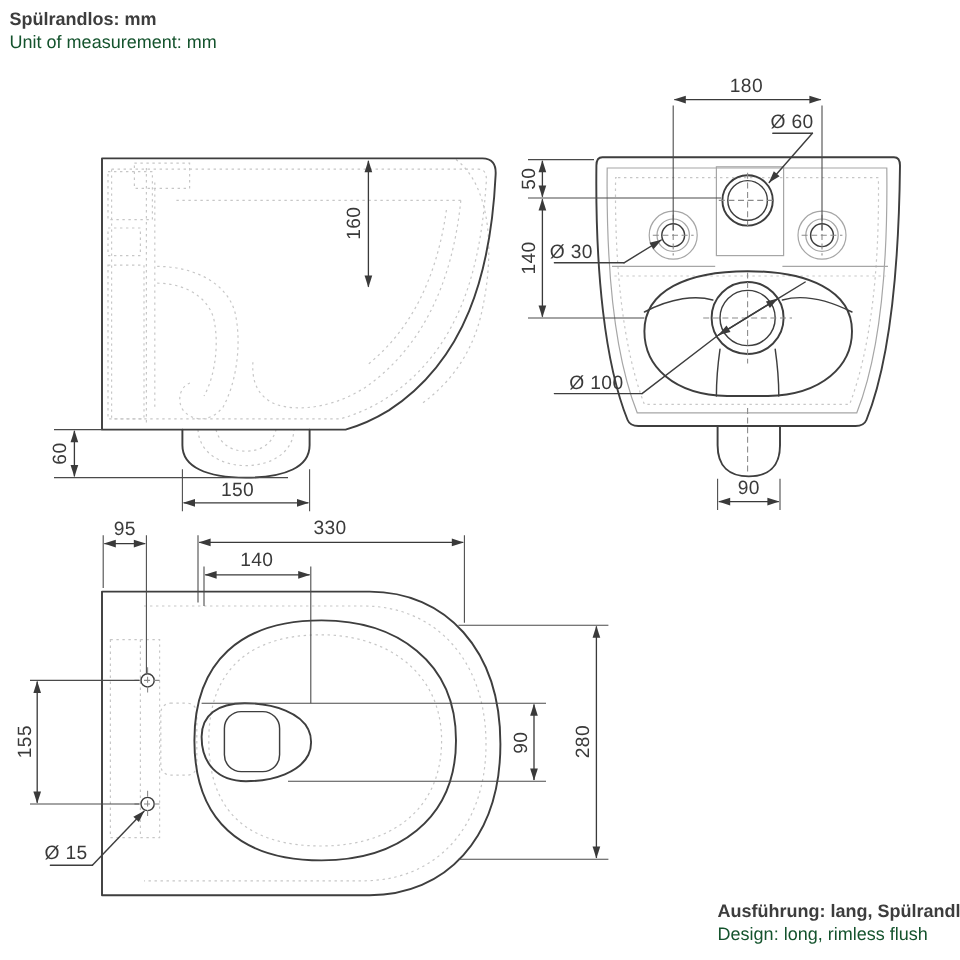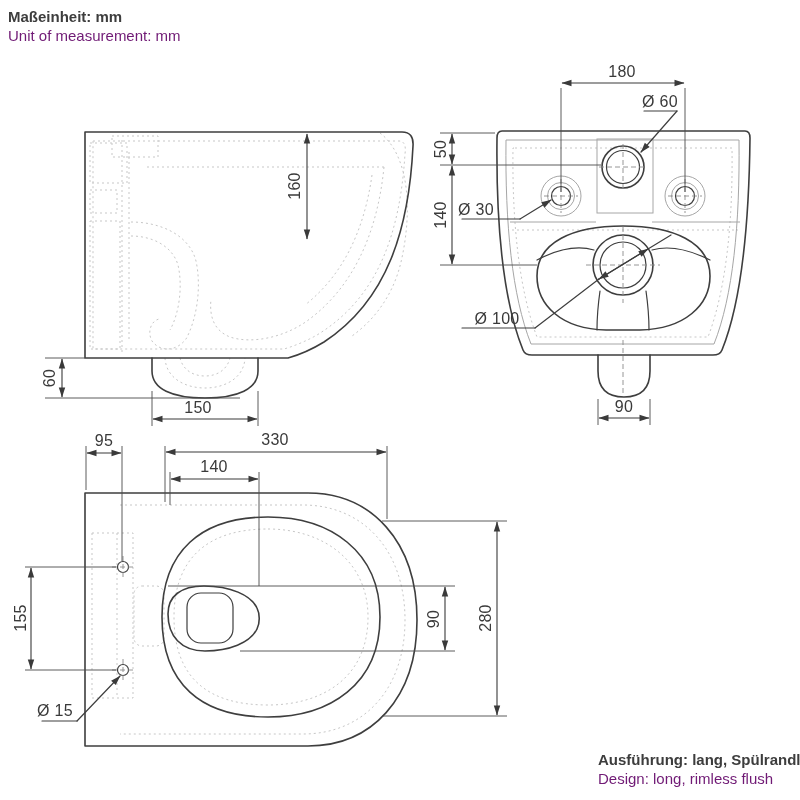--- a/index.html
+++ b/index.html
@@ -1,39 +1,39 @@
 <!DOCTYPE html>
 <html><head>
 <meta charset="utf-8">
 <style>
   html,body{margin:0;padding:0;background:#ffffff;}
   .stage{position:relative;width:800px;height:800px;background:#fff;overflow:hidden;
          font-family:"Liberation Sans", sans-serif;}
   .corner-note{position:absolute;font-size:15px;line-height:19px;white-space:nowrap;}
   .corner-note .ln1{font-weight:bold;color:#3d3d3d;}
-  .corner-note .ln2{font-weight:normal;color:#701a75;}
+  .corner-note .ln2{font-weight:normal;color:#14532d;}
   #note-top{left:8px;top:7px;}
   #note-bottom{left:598px;top:750px;}
   svg{position:absolute;left:0;top:0;}
   svg text.dim{font-size:16px;fill:#3a3a3a;font-weight:500;letter-spacing:.3px;}
   .outline{fill:none;stroke:#3e3e3e;stroke-width:1.6;stroke-linejoin:round;stroke-linecap:round;}
   .thin{fill:none;stroke:#3e3e3e;stroke-width:1.2;stroke-linecap:round;}
   .ext{fill:none;stroke:#4a4a4a;stroke-width:0.9;}
   .dimline{fill:none;stroke:#3a3a3a;stroke-width:1.1;}
   .dot{fill:none;stroke:#c7c7c7;stroke-width:1;stroke-dasharray:2 3;}
   .gray{fill:none;stroke:#a6a6a6;stroke-width:1;}
   .cross{fill:none;stroke:#8a8a8a;stroke-width:0.9;stroke-dasharray:5 3;}
 </style>
 </head>
 <body>
 
 <div class="stage">
 
   <div id="note-top" class="corner-note">
-    <div class="ln1">Maßeinheit: mm</div>
+    <div class="ln1">Spülrandlos: mm</div>
     <div class="ln2">Unit of measurement: mm</div>
   </div>
 
   <svg width="800" height="800" viewBox="0 0 800 800">
     <defs>
       <marker id="arr" markerWidth="12" markerHeight="10" refX="10.5" refY="4" orient="auto-start-reverse" markerUnits="userSpaceOnUse">
         <path d="M11,4 L1,0.8 L1,7.2 Z" fill="#3a3a3a"></path>
       </marker>
     </defs>
 

